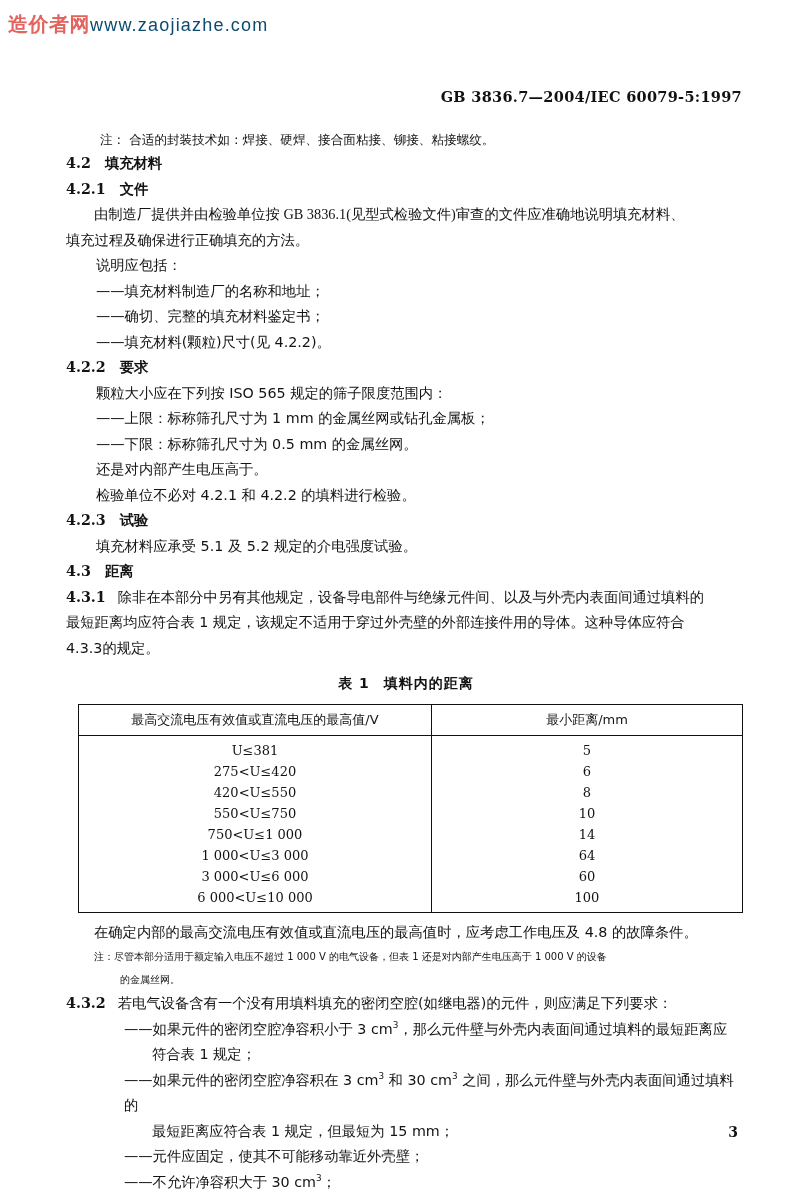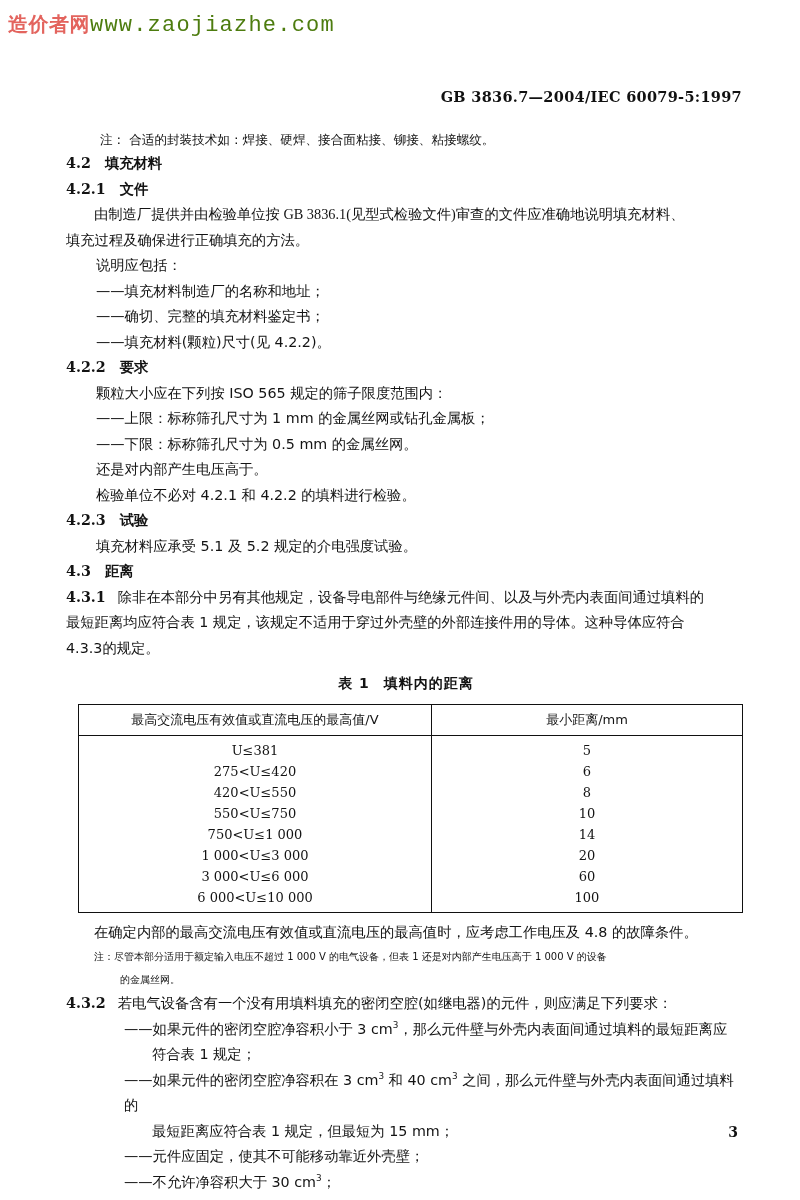--- a/index.html
+++ b/index.html
@@ -34,23 +34,23 @@
     letter-spacing: 0.5px;
     line-height: 1;
   }
   .watermark .wm-cn {
     font-family: "DejaVu Sans", "Liberation Sans", sans-serif;
     font-weight: 600;
     color: #e3645e;
     font-size: 20px;
   }
   .watermark .wm-url {
-    font-family: Liberation Mono, monospace;
-    font-size: 22px;
-    color: #4d7c0f;
+    font-family: Liberation Sans, sans-serif;
+    font-size: 18px;
+    color: #0c4a6e;
     letter-spacing: 1.2px;
   }
 
   
   .doc-header {
     position: absolute;
     top: 88px;
     right: 58px;
     font-family: "DejaVu Serif", "Liberation Serif", serif;
     font-weight: bold;
@@ -248,21 +248,21 @@
           <tr>
             <td class="rng-cell">550&lt;U≤750</td>
             <td class="num-cell">10</td>
           </tr>
           <tr>
             <td class="rng-cell">750&lt;U≤1 000</td>
             <td class="num-cell">14</td>
           </tr>
           <tr>
             <td class="rng-cell">1 000&lt;U≤3 000</td>
-            <td class="num-cell">20</td>
+            <td class="num-cell">64</td>
           </tr>
           <tr>
             <td class="rng-cell">3 000&lt;U≤6 000</td>
             <td class="num-cell">60</td>
           </tr>
           <tr>
             <td class="rng-cell">6 000&lt;U≤10 000</td>
             <td class="num-cell">100</td>
           </tr>
         </tbody>
@@ -277,21 +277,21 @@
     <div class="line">
       <span class="clause-num">4.3.2</span><span style="margin-left:12px;">若电气设备含有一个没有用填料填充的密闭空腔(如继电器)的元件，则应满足下列要求：</span>
     </div>
 
     <div class="dash-block">
       <span>——如果元件的密闭空腔净容积小于 3 cm</span><sup>3</sup><span>，那么元件壁与外壳内表面间通过填料的最短距离应</span>
       <span class="cont-line">符合表 1 规定；</span>
     </div>
 
     <div class="dash-block">
-      <span>——如果元件的密闭空腔净容积在 3 cm</span><sup>3</sup><span> 和 40 cm</span><sup>3</sup><span> 之间，那么元件壁与外壳内表面间通过填料的</span>
+      <span>——如果元件的密闭空腔净容积在 3 cm</span><sup>3</sup><span> 和 30 cm</span><sup>3</sup><span> 之间，那么元件壁与外壳内表面间通过填料的</span>
       <span class="cont-line">最短距离应符合表 1 规定，但最短为 15 mm；</span>
     </div>
 
     <div class="line indent2">——元件应固定，使其不可能移动靠近外壳壁；</div>
 
     <div class="line indent2">
       <span>——不允许净容积大于 30 cm</span><sup>3</sup><span>；</span>
     </div>
 
     <div class="dash-block">

